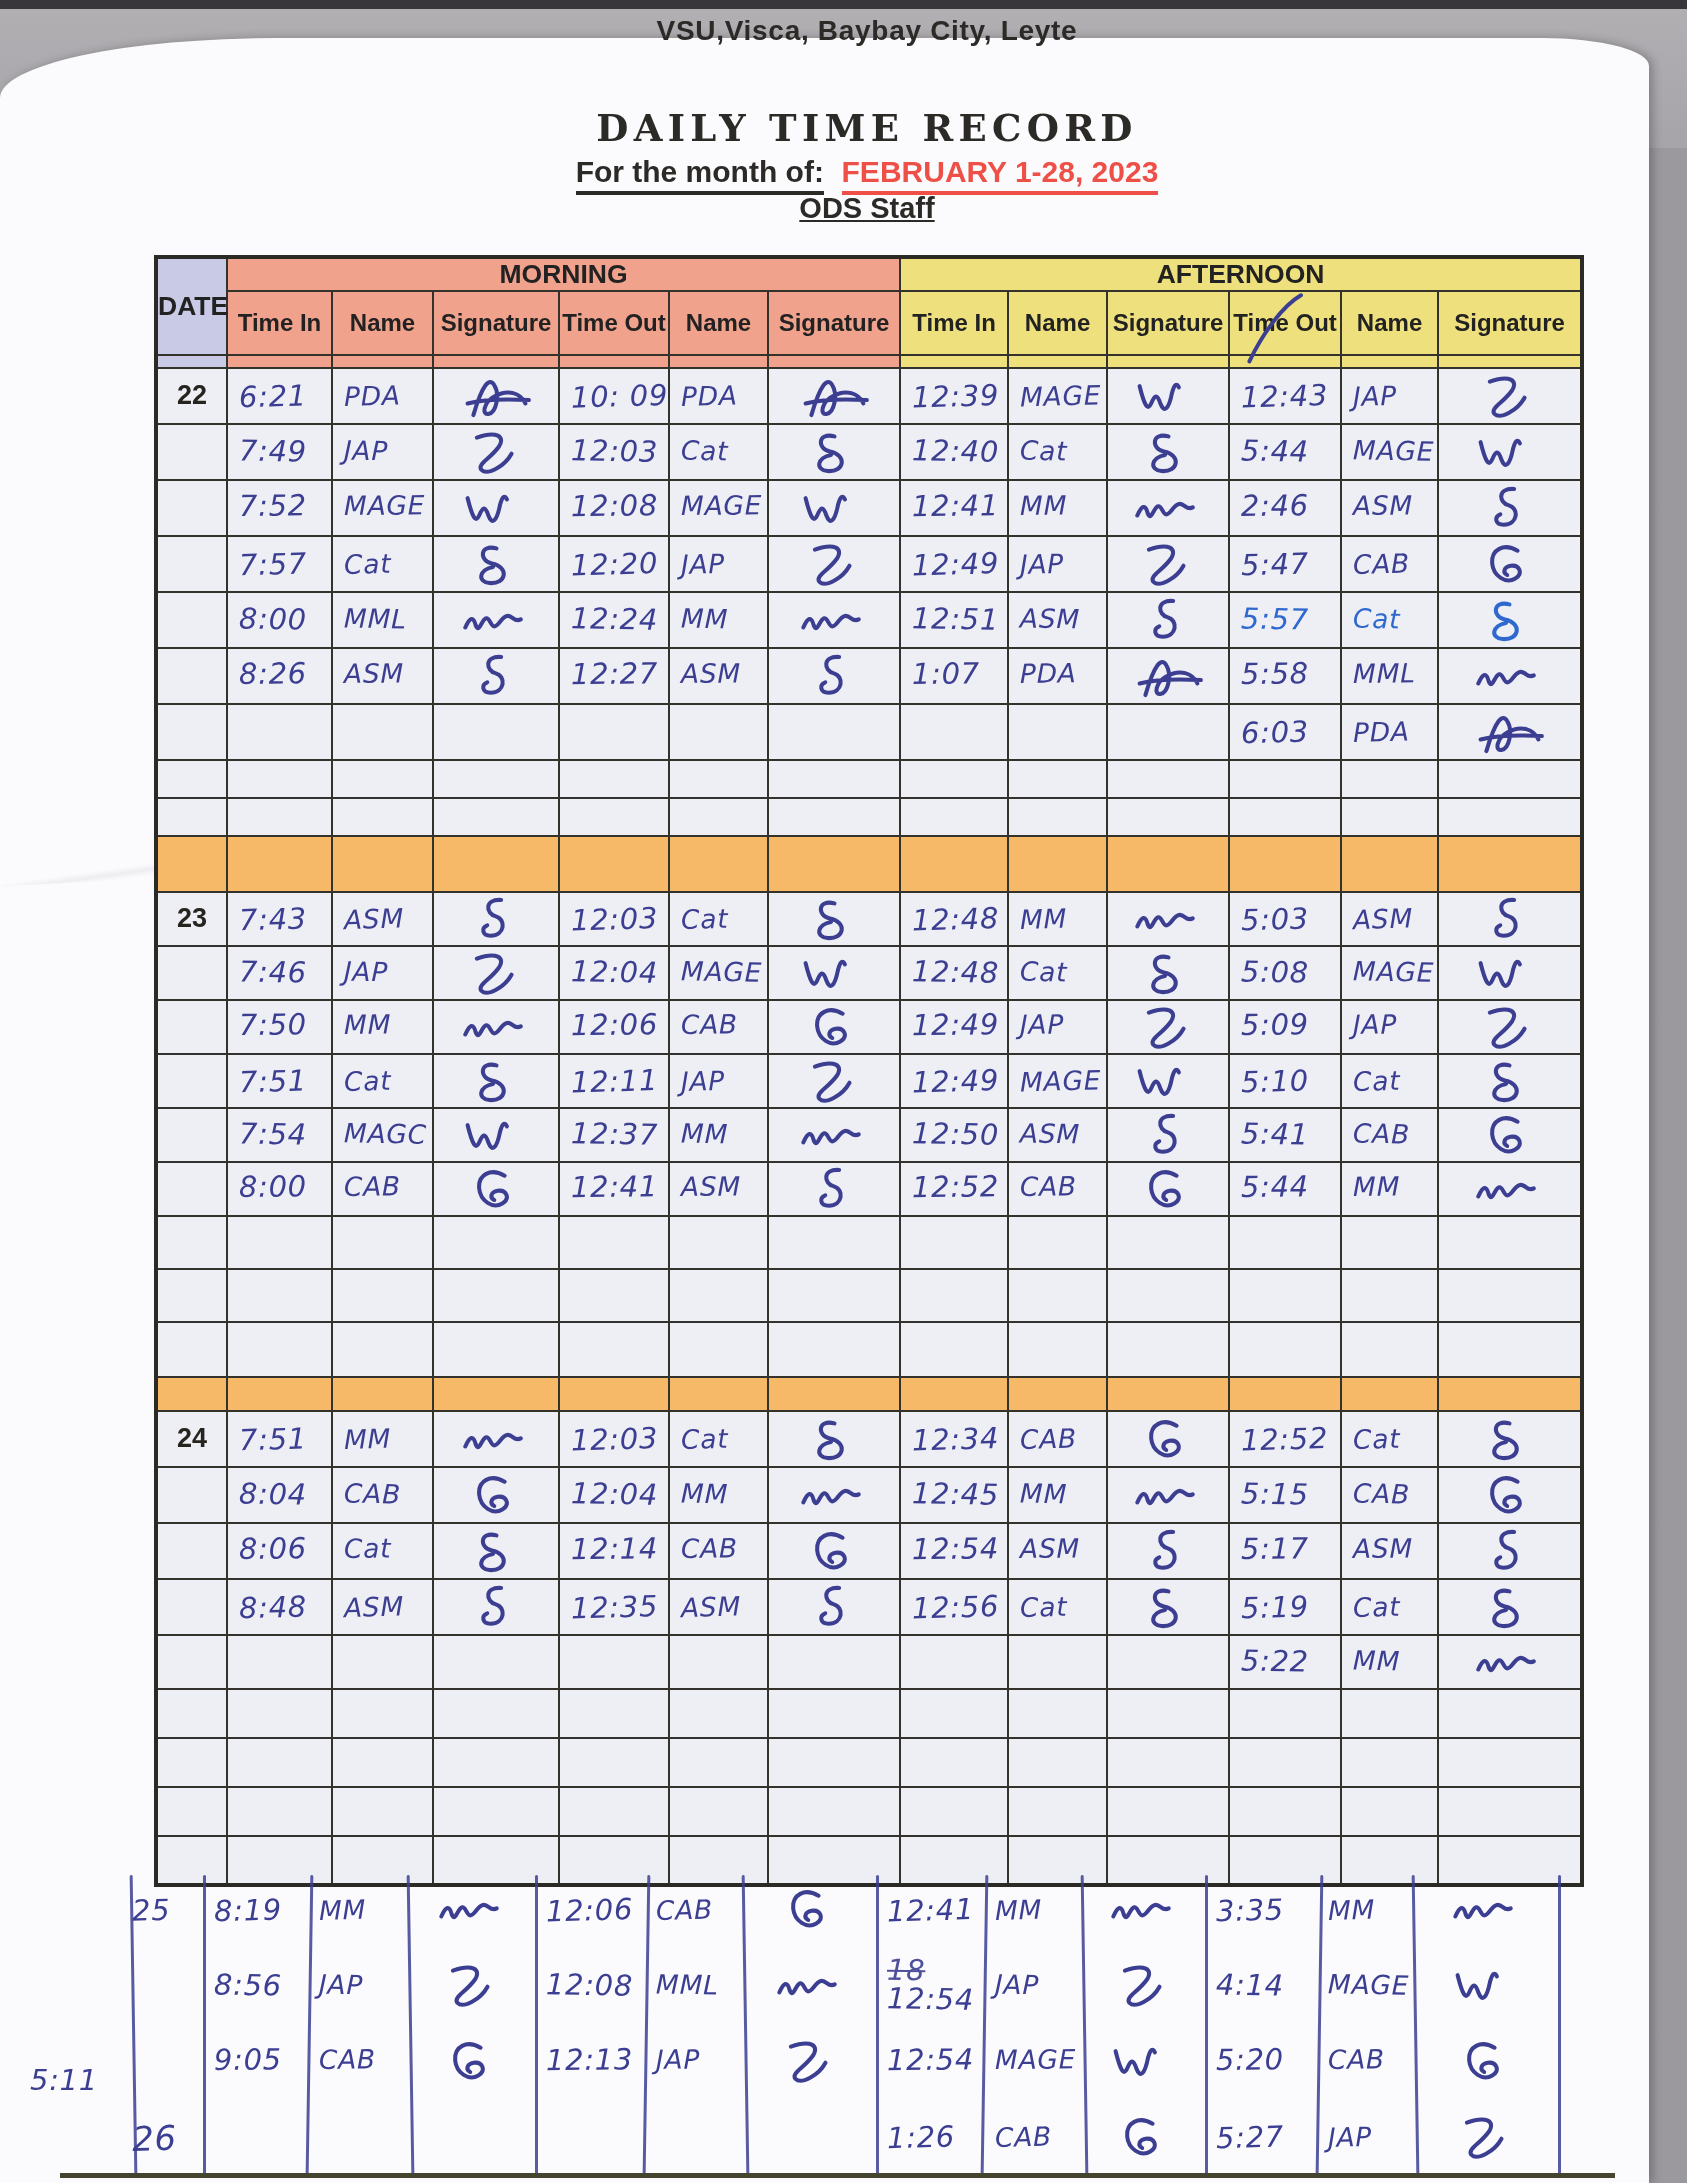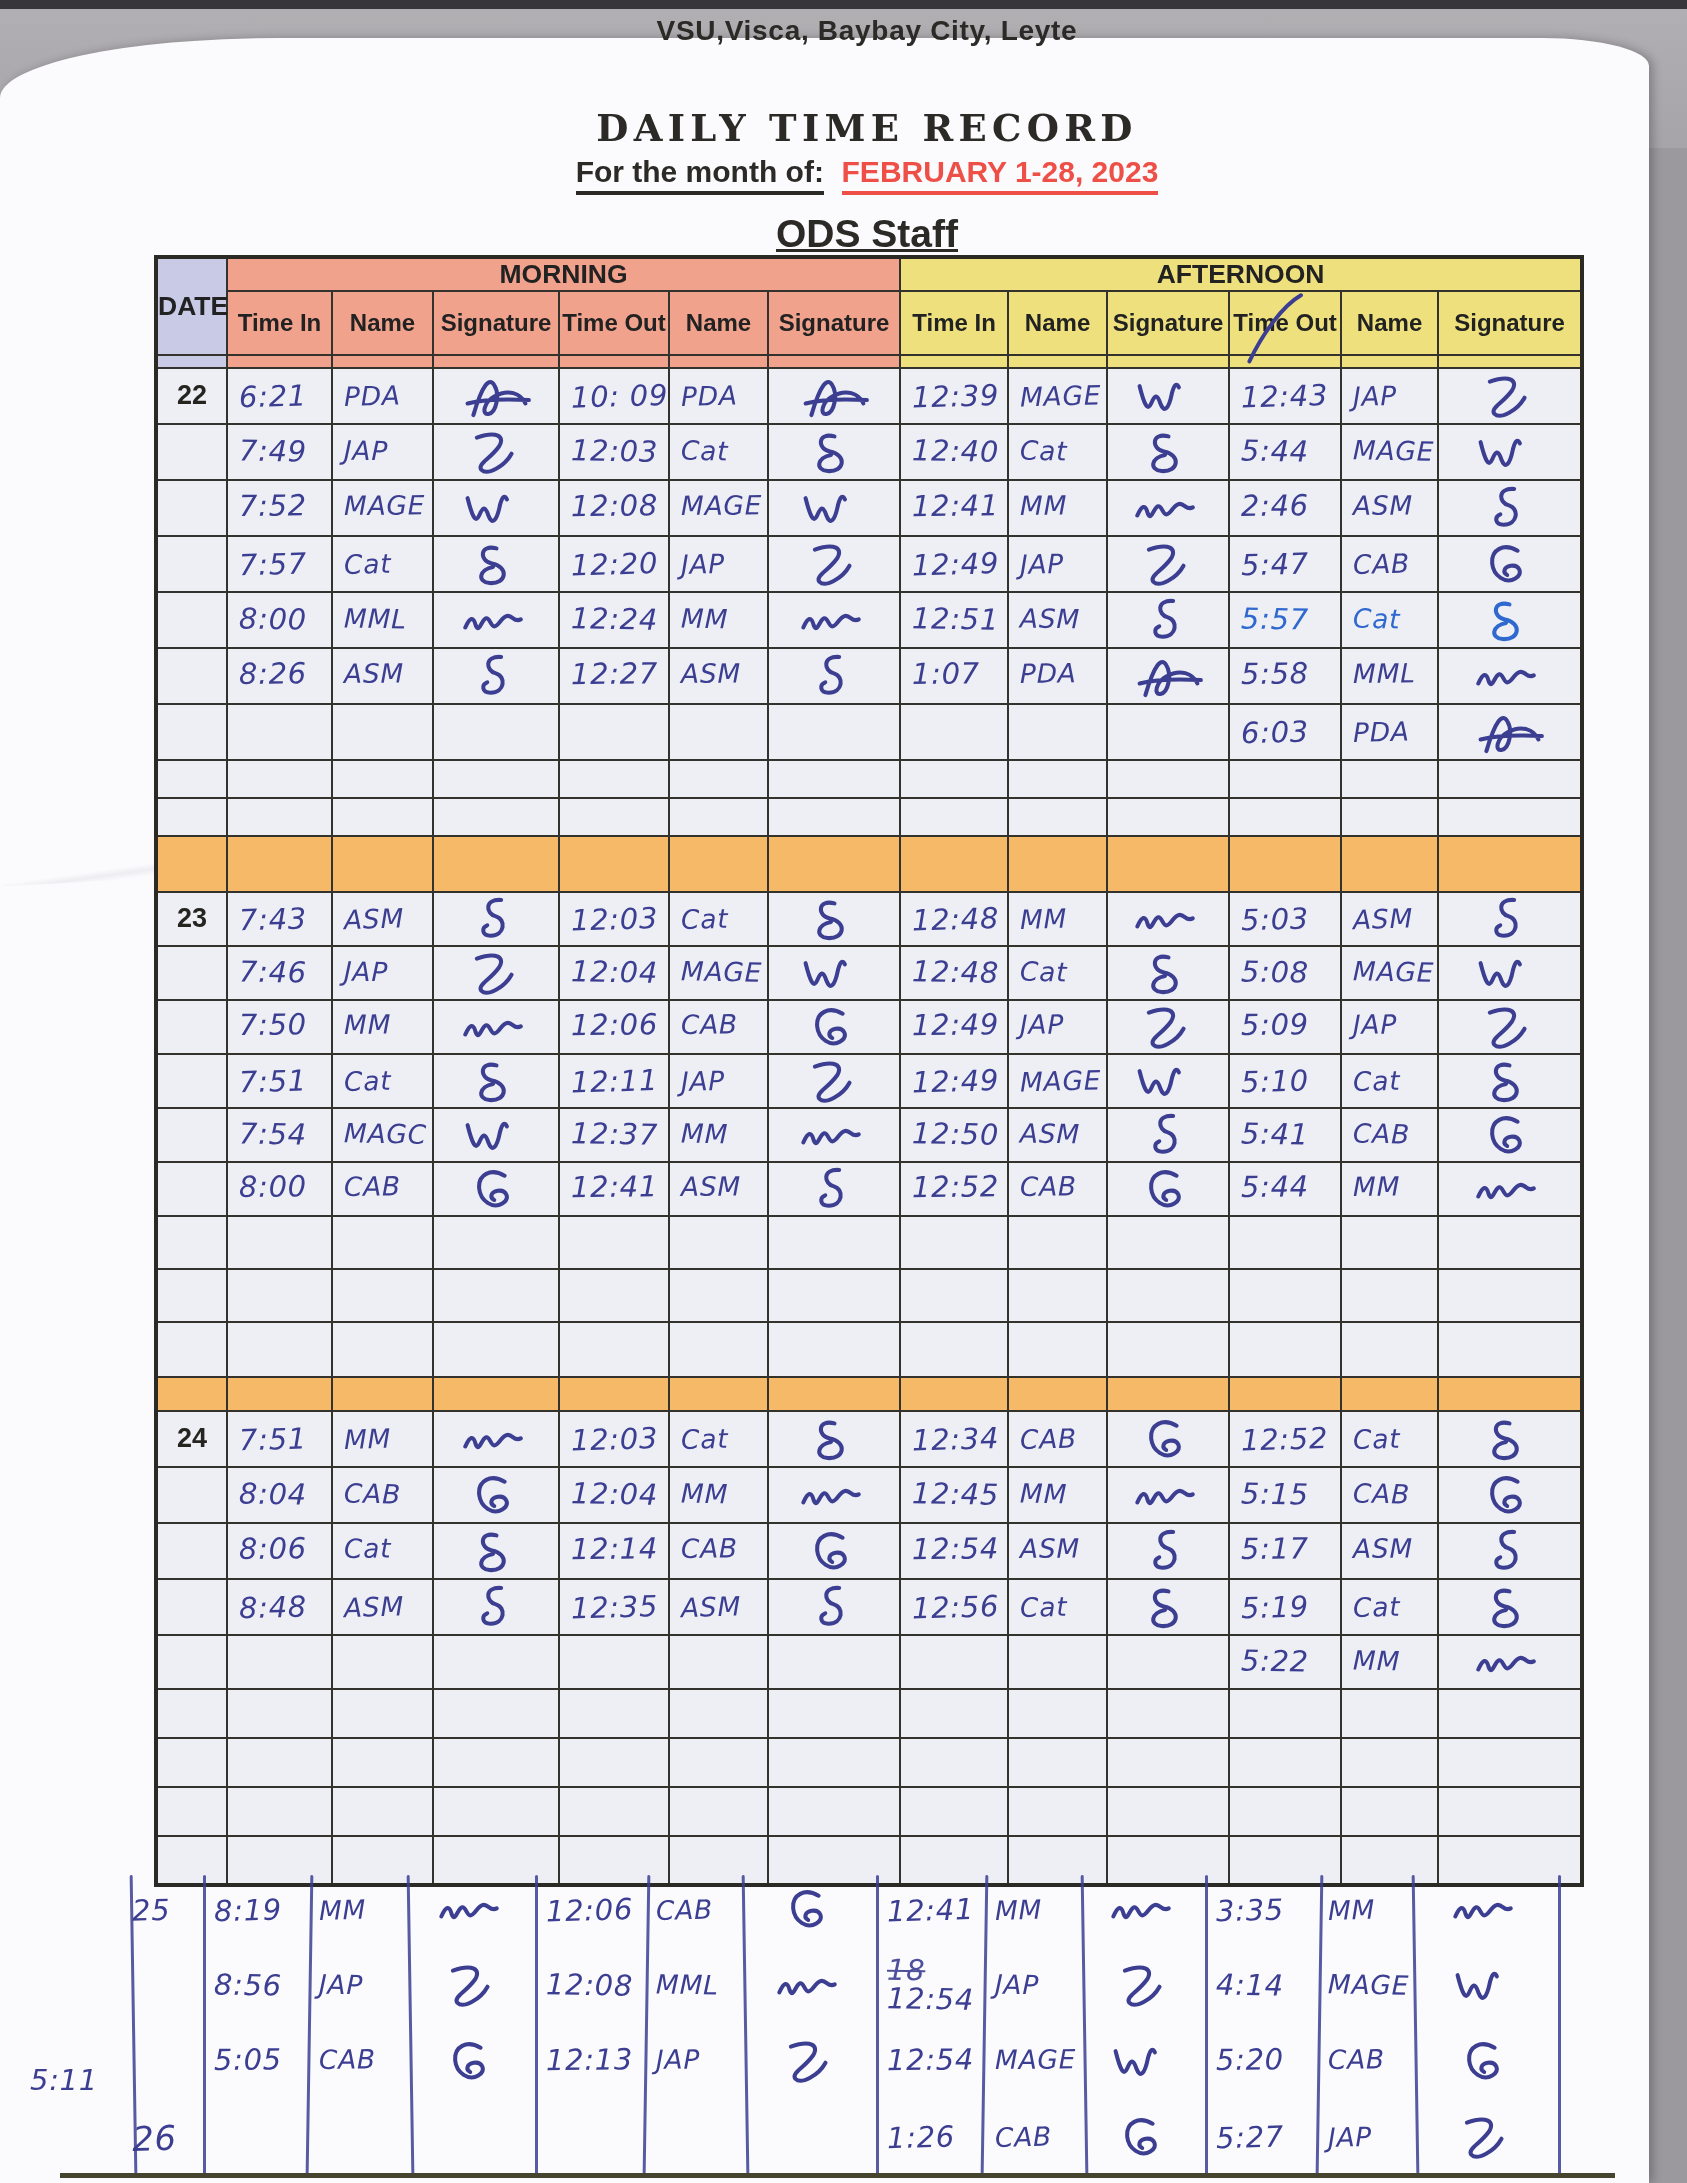--- a/index.html
+++ b/index.html
@@ -9,21 +9,21 @@
   #paper{position:absolute;left:0;top:38px;width:1649px;height:2145px;background:#fbfbfd;border-top-left-radius:278px 60px;border-top-right-radius:106px 28px;box-shadow:4px 0 9.3px rgba(0,0,0,.25);}
   .crease{position:absolute;left:0;top:751px;width:926px;height:73px;background:linear-gradient(175deg,rgba(0,0,0,0) 46%,rgba(120,120,140,.10) 50%,rgba(0,0,0,0) 54%);transform:rotate(-3deg);pointer-events:none;}
 
   
   #doc-header{position:absolute;left:154px;top:0;width:1426px;text-align:center;color:#2c2a27;}
   .addr{position:absolute;top:14.6px;width:100%;font-size:28px;font-weight:bold;letter-spacing:0.7px;}
   .title{position:absolute;top:106px;width:100%;font-family:"DejaVu Serif","Liberation Serif",serif;font-size:37px;font-weight:bold;letter-spacing:5.3px;}
   .monthline{position:absolute;top:155px;width:100%;font-size:30px;font-weight:bold;}
   .monthline .lbl{border-bottom:4px solid #2c2a27;padding-bottom:2.6px;}
   .monthline .val{color:#ee4f46;border-bottom:4px solid #ee4f46;padding-bottom:2.6px;margin-left:9.3px;}
-  .staff{position:absolute;top:212px;width:100%;font-size:39px;font-weight:bold;text-decoration:underline;}
+  .staff{position:absolute;top:192px;width:100%;font-size:29px;font-weight:bold;text-decoration:underline;}
 
   
   table.dtr{position:absolute;left:154px;top:255px;width:1426px;border-collapse:collapse;table-layout:fixed;border:4.6px solid #2b2a25;}
   table.dtr td,table.dtr th{border:2.6px solid #34322d;padding:0;overflow:visible;}
   th{font-size:24px;font-weight:bold;color:#222;}
   .sec-m{background:#f1a28c;}
   .sec-a{background:#eee17d;}
   .date-h{background:#c9cbe6;font-size:26.5px;}
   .band1 th{font-size:26.5px;}
   td.cell{background:#edeff5;vertical-align:middle;}
@@ -1197,21 +1197,21 @@
             </td>
             <td class="">
               <svg class="sig" width="83" height="52" viewBox="0 0 140 90">
                 <path d="M20,28 C28,60 34,72 40,58 C46,44 50,40 56,58 C62,74 70,70 76,40 C80,24 84,22 88,30"></path>
               </svg>
             </td>
           </tr>
           <tr class="r2" style="height: 74px;">
             <td></td>
             <td class="">
-              <div class="pad"><span class="hw ">5:05</span></div>
+              <div class="pad"><span class="hw ">9:05</span></div>
             </td>
             <td class="">
               <div class="pad"><span class="hw name">CAB</span></div>
             </td>
             <td class="">
               <svg class="sig" width="83" height="52" viewBox="0 0 140 90">
                 <path d="M84,22 C60,8 38,20 40,44 C42,66 64,80 80,70 C94,62 88,46 72,48 C60,50 58,60 66,64"></path>
               </svg>
             </td>
             <td class="">

